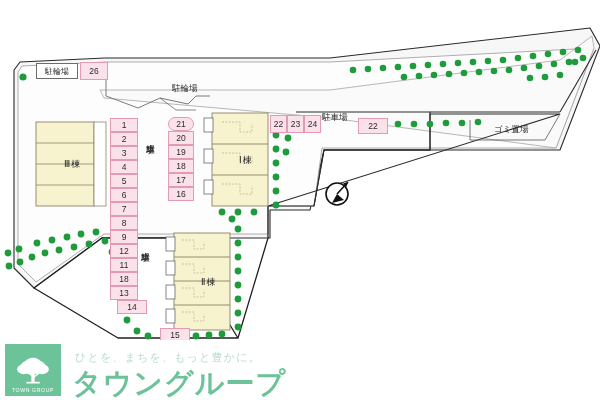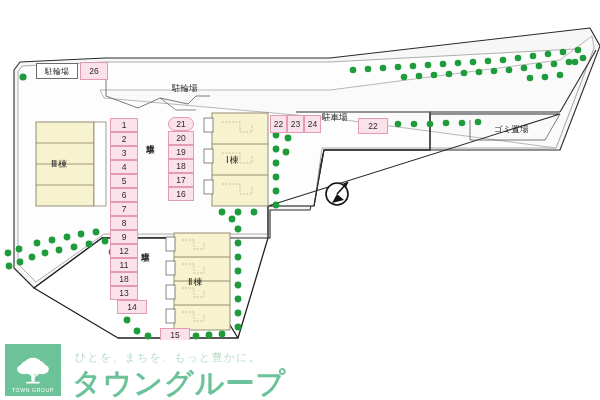--- a/index.html
+++ b/index.html
@@ -22,21 +22,21 @@
   }
   .whitebox{
     background:#ffffff;border:1px solid #6c6c6c;
     color:#1a1a1a;font-size:8px;
   }
   .lbl{
     position:absolute;color:#1a1a1a;font-size:8.5px;line-height:1.05;
     white-space:pre;
   }
   .lbl.vert{writing-mode:vertical-rl;text-orientation:upright;letter-spacing:0px;}
-  .bldg-label{position:absolute;font-size:9px;color:#222;letter-spacing:1px;}
+  .bldg-label{position:absolute;font-size:9px;color:#222;letter-spacing:1px;margin-left:13px;}
 
   
   #footer{position:absolute;left:0;top:340px;width:600px;height:60px;background:#ffffff;}
   #logo{
     position:absolute;left:5px;top:4px;width:56px;height:52px;
     background:#6cc39a;display:flex;flex-direction:column;
     align-items:center;justify-content:flex-end;padding-bottom:3px;box-sizing:border-box;
   }
   #logo .tree{width:34px;height:30px;}
   #logo .tg{color:#fff;font-size:5.2px;letter-spacing:.6px;margin-top:1px;}

